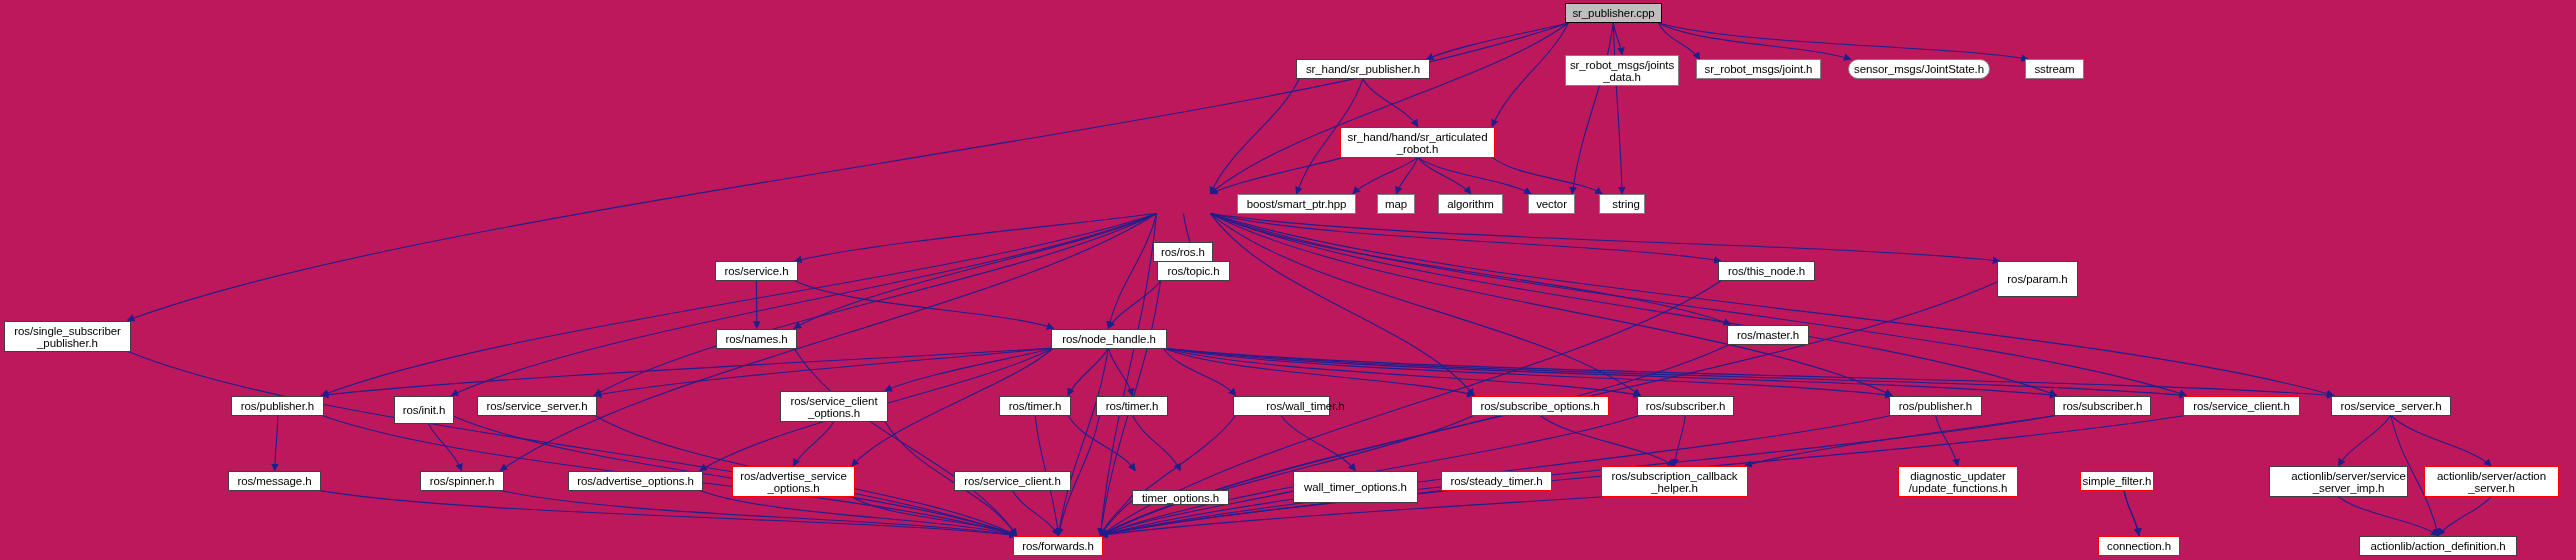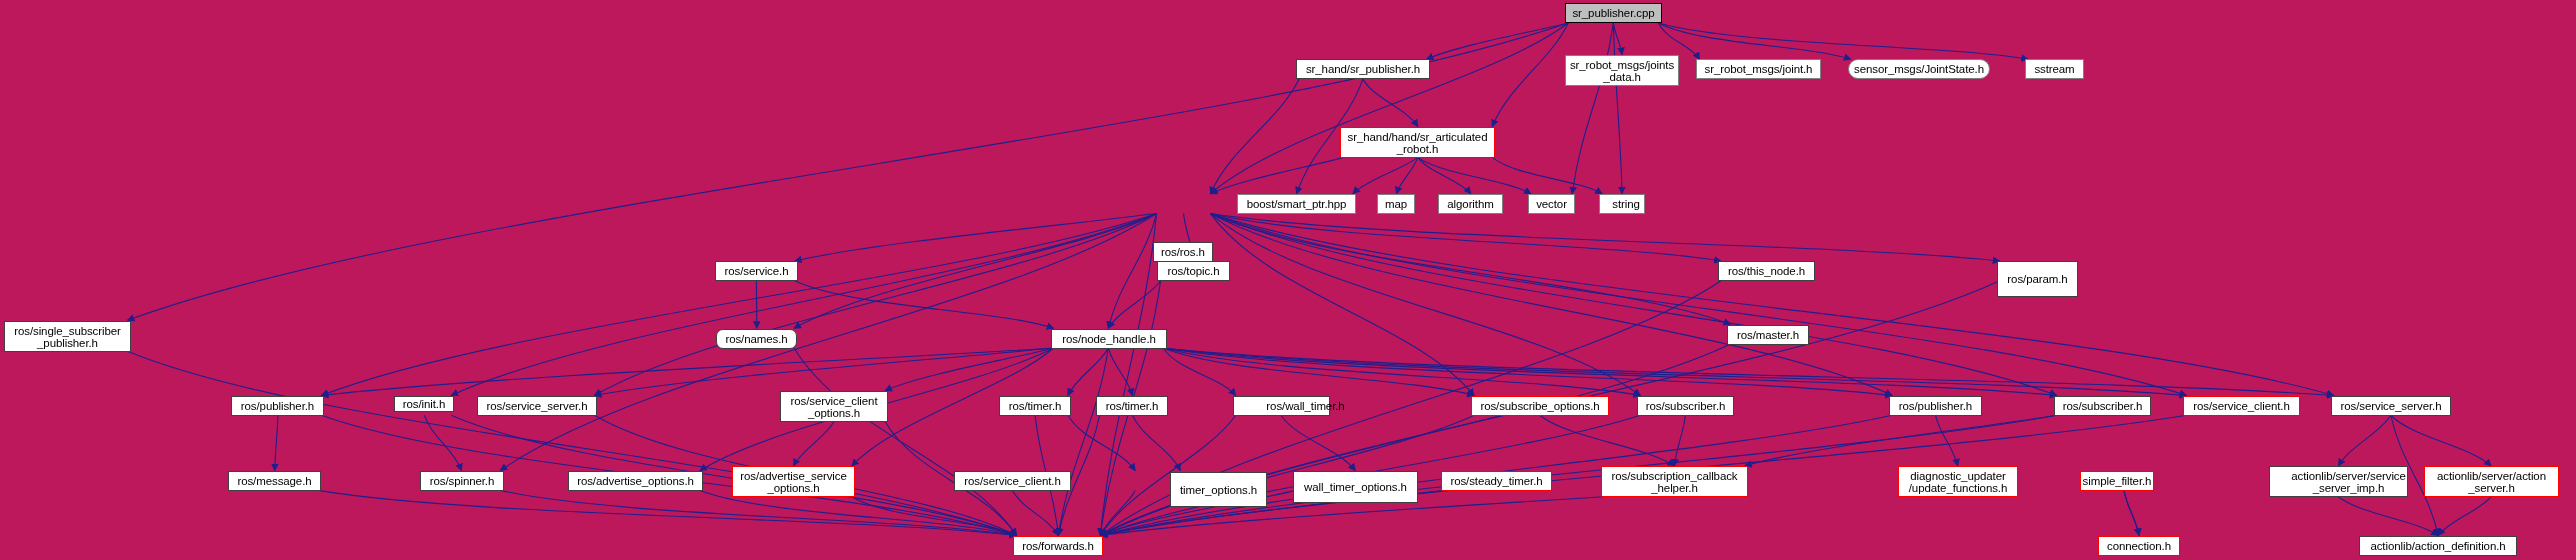--- a/index.html
+++ b/index.html
@@ -170,46 +170,46 @@
       <div class="node dark" style="left: 1153px; top: 194px; width: 60px; height: 20px; margin-top: 48px;">ros/ros.h</div>
       <div class="node " style="left: 1237px; top: 194px; width: 119px; height: 20px;">boost/smart_ptr.hpp</div>
       <div class="node " style="left: 1377px; top: 194px; width: 38px; height: 20px;">map</div>
       <div class="node " style="left: 1438px; top: 194px; width: 65px; height: 20px;">algorithm</div>
       <div class="node " style="left: 1528px; top: 194px; width: 47px; height: 20px;">vector</div>
       <div class="node " style="left: 1599px; top: 194px; width: 46px; height: 20px; padding-left: 8px;">string</div>
       <div class="node dark" style="left: 715px; top: 261px; width: 83px; height: 20px;">ros/service.h</div>
       <div class="node dark" style="left: 1157px; top: 261px; width: 73px; height: 20px;">ros/topic.h</div>
       <div class="node dark" style="left: 1718px; top: 261px; width: 97px; height: 20px;">ros/this_node.h</div>
       <div class="node dark" style="left: 1997px; top: 261px; width: 81px; height: 36px;">ros/param.h</div>
-      <div class="node dark" style="left: 716px; top: 329px; width: 81px; height: 20px; border-radius: 7px;">ros/names.h</div>
+      <div class="node dark" style="left: 716px; top: 329px; width: 81px; height: 20px;">ros/names.h</div>
       <div class="node dark" style="left: 1051px; top: 329px; width: 116px; height: 20px;">ros/node_handle.h</div>
       <div class="node dark" style="left: 1727px; top: 325px; width: 82px; height: 20px;">ros/master.h</div>
       <div class="node dark" style="left: 4px; top: 321px; width: 127px; height: 31px;">ros/single_subscriber
 _publisher.h</div>
       <div class="node dark" style="left: 231px; top: 396px; width: 93px; height: 20px;">ros/publisher.h</div>
-      <div class="node dark" style="left: 394px; top: 396px; width: 60px; height: 16px;">ros/init.h</div>
+      <div class="node dark" style="left: 394px; top: 396px; width: 60px; height: 28px;">ros/init.h</div>
       <div class="node dark" style="left: 477px; top: 396px; width: 120px; height: 20px;">ros/service_server.h</div>
       <div class="node dark" style="left: 780px; top: 391px; width: 108px; height: 31px;">ros/service_client
 _options.h</div>
       <div class="node dark" style="left: 999px; top: 396px; width: 72px; height: 20px;">ros/timer.h</div>
       <div class="node dark" style="left: 1096px; top: 396px; width: 72px; height: 20px;">ros/timer.h</div>
       <div class="node dark" style="left: 1233px; top: 396px; width: 97px; height: 20px; padding-left: 48px;">ros/wall_timer.h</div>
       <div class="node red" style="left: 1471px; top: 396px; width: 138px; height: 20px;">ros/subscribe_options.h</div>
       <div class="node dark" style="left: 1637px; top: 396px; width: 97px; height: 20px;">ros/subscriber.h</div>
       <div class="node dark" style="left: 1889px; top: 396px; width: 93px; height: 20px;">ros/publisher.h</div>
       <div class="node dark" style="left: 2054px; top: 396px; width: 97px; height: 20px;">ros/subscriber.h</div>
       <div class="node red" style="left: 2183px; top: 396px; width: 117px; height: 20px;">ros/service_client.h</div>
       <div class="node dark" style="left: 2331px; top: 396px; width: 120px; height: 20px;">ros/service_server.h</div>
       <div class="node dark" style="left: 228px; top: 471px; width: 93px; height: 20px;">ros/message.h</div>
       <div class="node dark" style="left: 420px; top: 471px; width: 84px; height: 20px;">ros/spinner.h</div>
       <div class="node dark" style="left: 568px; top: 471px; width: 135px; height: 20px;">ros/advertise_options.h</div>
       <div class="node red" style="left: 732px; top: 466px; width: 123px; height: 31px;">ros/advertise_service
 _options.h</div>
       <div class="node dark" style="left: 954px; top: 471px; width: 117px; height: 20px;">ros/service_client.h</div>
-      <div class="node dark" style="left: 1132px; top: 472px; width: 97px; height: 35px; margin-left: 38px;">timer_options.h</div>
+      <div class="node dark" style="left: 1132px; top: 490px; width: 97px; height: 15px;">timer_options.h</div>
       <div class="node dark" style="left: 1293px; top: 471px; width: 125px; height: 32px;">wall_timer_options.h</div>
       <div class="node red" style="left: 1441px; top: 471px; width: 111px; height: 20px;">ros/steady_timer.h</div>
       <div class="node red" style="left: 1601px; top: 466px; width: 147px; height: 31px;">ros/subscription_callback
 _helper.h</div>
       <div class="node red" style="left: 1898px; top: 466px; width: 120px; height: 31px;">diagnostic_updater
 /update_functions.h</div>
       <div class="node red" style="left: 2080px; top: 471px; width: 74px; height: 20px;">simple_filter.h</div>
       <div class="node dark" style="left: 2269px; top: 466px; width: 139px; height: 31px; padding-left: 20px;">actionlib/server/service
 _server_imp.h</div>
       <div class="node red" style="left: 2424px; top: 466px; width: 135px; height: 31px;">actionlib/server/action

